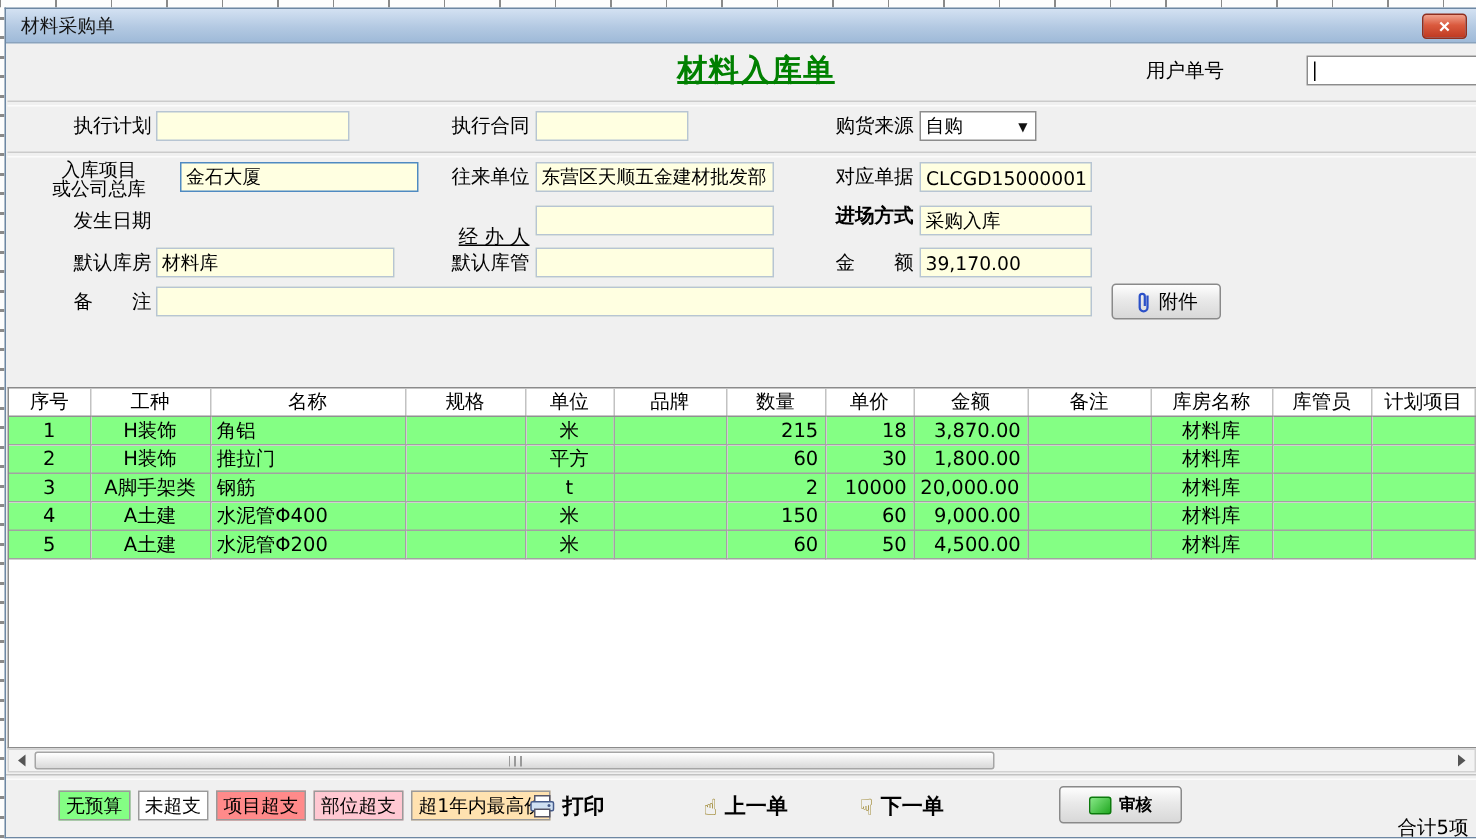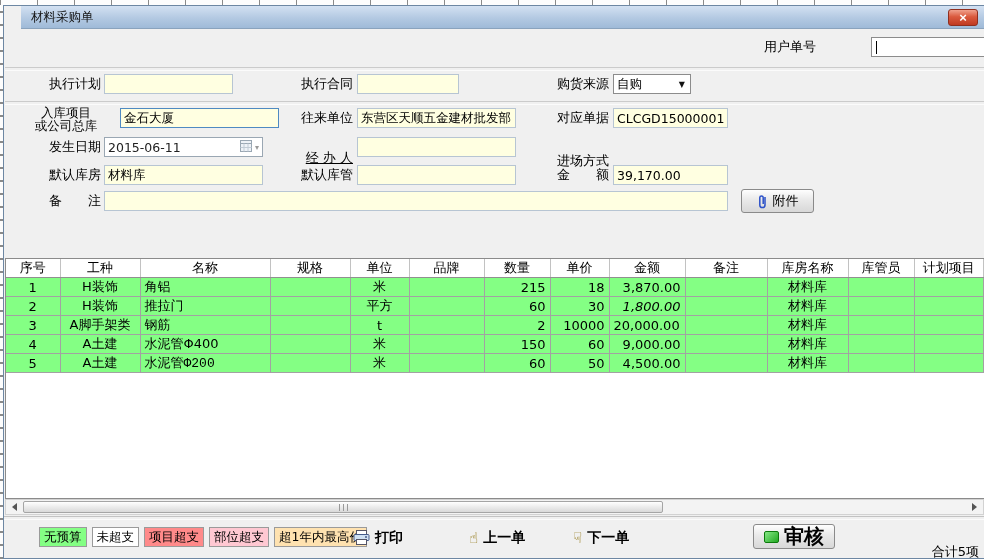--- a/index.html
+++ b/index.html
@@ -11,21 +11,21 @@
 
   
   .bg-top{position:absolute;left:0;top:0;width:984px;height:5px;background:#fdfdfd;
     background-image:repeating-linear-gradient(90deg,#8a8a8a 0 1px,transparent 1px 37px);}
   .bg-left{position:absolute;left:0;top:5px;width:3px;height:554px;background:#fdfdfd;
     background-image:repeating-linear-gradient(0deg,#8a8a8a 0 2px,transparent 2px 13px);}
 
   .dialog{position:absolute;left:3px;top:5px;width:981px;height:554px;box-sizing:border-box;
     background:#f0f0f0;border:1px solid #6d87a3;border-right:none;}
 
-  .titlebar{position:absolute;left:17px;top:0;right:0;height:23px;box-sizing:border-box;
+  .titlebar{position:absolute;left:0;top:0;right:0;height:23px;box-sizing:border-box;
     background:linear-gradient(#d3e1f2,#b3c9e2 55%,#9fbad8);
     border-bottom:1px solid #8aa3bd;display:flex;align-items:center;padding-left:10px;}
   .titlebar .wtitle{font-size:12.5px;color:#151515;}
   .close-btn{position:absolute;right:6px;top:3px;width:30px;height:17px;box-sizing:border-box;
     border:1px solid #8f2f1f;border-radius:3px;
     background:linear-gradient(#f0a18c,#da5a3e 45%,#bf3a22);
     color:#fff;font-weight:bold;font-size:13px;line-height:14px;text-align:center;cursor:pointer;padding:0;}
 
   .doc-title{position:absolute;left:425px;top:27px;width:150px;text-align:center;
     font-size:20px;font-weight:bold;color:#008000;text-decoration:underline;letter-spacing:1px;}
@@ -83,41 +83,42 @@
   
   .foot-sep{position:absolute;left:0;right:0;top:510px;height:2px;border-top:1px solid #c2c2c2;border-bottom:1px solid #fbfbfb;}
   .legend{position:absolute;left:35px;top:520px;height:22px;display:flex;align-items:center;gap:5px;}
   .chip{border:1px solid #9a9a9a;padding:2px 4px;font-size:12.5px;line-height:14px;white-space:nowrap;}
   .linkbtn{position:absolute;top:521px;height:22px;display:flex;align-items:center;gap:5px;
     font-size:14px;font-weight:bold;cursor:pointer;}
   .print-btn{left:349px;}
   .prev-btn{left:465px;}
   .next-btn{left:569px;}
   .hand{font-size:15px;font-weight:normal;color:#8a6d00;}
-  .audit-btn{position:absolute;left:702px;top:518px;width:82px;height:25px;font-weight:bold;font-size:20px;margin-left:47px;}
+  .audit-btn{position:absolute;left:702px;top:518px;width:82px;height:25px;font-weight:bold;font-size:11px;}
   .audit-ico{width:15px;height:12px;box-sizing:border-box;border:1px solid #0c7a0c;border-radius:2px;
     background:linear-gradient(135deg,#86e886,#22a822);}
   .total{position:absolute;right:5px;top:537px;font-size:13px;}
 </style>
 </head>
 <body>
 
 <div class="page">
   <div class="bg-top"></div>
   <div class="bg-left"></div>
 
   <div class="dialog">
 
     <div class="titlebar">
       <span class="wtitle">材料采购单</span>
     </div>
     <button class="close-btn">
       <span>×</span>
     </button>
 
+    <div class="doc-title">材料入库单</div>
 
     <label class="lbl" style="left:752px;top:31px;width:60px;">用户单号</label>
     <div class="inp white" style="left:867px;top:31px;width:114px;display:flex;align-items:center;">
       <span class="caret"></span>
       <span></span>
     </div>
 
     <div class="sep" style="top:61px;"></div>
 
     <label class="lbl" style="left:37px;top:68px;width:60px;">执行计划</label>
@@ -133,36 +134,24 @@
     <div class="sep" style="top:95px;"></div>
 
     <div class="lbl2" style="left:27px;top:100px;width:70px;"><span>入库项目</span><br><span>或公司总库</span></div>
     <input class="inp focused" style="left: 116px; top: 102px; width: 159px;" readonly="" value="金石大厦">
     <label class="lbl" style="left:289px;top:102px;width:60px;">往来单位</label>
     <input class="inp" style="left: 353px; top: 102px; width: 159px;" readonly="" value="东营区天顺五金建材批发部">
     <label class="lbl" style="left:545px;top:102px;width:60px;">对应单据</label>
     <input class="inp" style="left: 609px; top: 102px; width: 115px;" readonly="" value="CLCGD150000017">
 
     <label class="lbl" style="left:37px;top:131px;width:60px;">发生日期</label>
-    <div class="datefield" style="left:100px;top:131px;width:159px;">
-      <span class="dtext">2015-06-11</span>
-      <span class="cal">
-        <svg width="12" height="12" viewBox="0 0 12 12">
-            <rect x="0.5" y="0.5" width="11" height="11" fill="#eef2f7" stroke="#9aa7b3"></rect>
-            <line x1="0.5" y1="3.5" x2="11.5" y2="3.5" stroke="#9aa7b3"></line>
-            <line x1="4" y1="3.5" x2="4" y2="11.5" stroke="#c2ccd6"></line>
-            <line x1="8" y1="3.5" x2="8" y2="11.5" stroke="#c2ccd6"></line>
-            <line x1="0.5" y1="7.5" x2="11.5" y2="7.5" stroke="#c2ccd6"></line>
-          </svg>
-      </span>
-      <span class="darrow">▾</span>
-    </div>
     <label class="lbl" style="left:289px;top:142px;width:60px;text-decoration:underline;">经 办 人</label>
     <input class="inp" style="left: 353px; top: 131px; width: 159px;" readonly="" value="">
-    <label class="lbl" style="left:545px;top:145px;width:60px;">进场方式</label>
+    <label class="lbl" style="left:545px;top:128px;width:60px;font-weight:bold;">进场方式</label>
+    <input class="inp" style="left: 609px; top: 131px; width: 115px;" readonly="" value="采购入库">
 
     <label class="lbl" style="left:37px;top:159px;width:60px;">默认库房</label>
     <input class="inp" style="left: 100px; top: 159px; width: 159px;" readonly="" value="材料库">
     <label class="lbl" style="left:289px;top:159px;width:60px;">默认库管</label>
     <input class="inp" style="left: 353px; top: 159px; width: 159px;" readonly="" value="">
     <label class="lbl" style="left:545px;top:159px;width:60px;">金　　额</label>
     <input class="inp" style="left: 609px; top: 159px; width: 115px;" readonly="" value="39,170.00">
 
     <label class="lbl" style="left:37px;top:185px;width:60px;">备　　注</label>
     <input class="inp" style="left: 100px; top: 185px; width: 624px;" readonly="" value="">
@@ -227,21 +216,21 @@
             </tr>
             <tr>
               <td style="text-align: center; background: rgb(132, 255, 132);">2</td>
               <td style="text-align: center; background: rgb(132, 255, 132);">H装饰</td>
               <td style="text-align: left; background: rgb(132, 255, 132);">推拉门</td>
               <td style="text-align: left; background: rgb(132, 255, 132);"></td>
               <td style="text-align: center; background: rgb(132, 255, 132);">平方</td>
               <td style="text-align: left; background: rgb(132, 255, 132);"></td>
               <td style="text-align: right; background: rgb(132, 255, 132);">60</td>
               <td style="text-align: right; background: rgb(132, 255, 132);">30</td>
-              <td style="text-align: right; background: rgb(132, 255, 132); font-style: italic;">1,800.00</td>
+              <td style="text-align: right; background: rgb(132, 255, 132);">1,800.00</td>
               <td style="text-align: left; background: rgb(132, 255, 132);"></td>
               <td style="text-align: center; background: rgb(132, 255, 132);">材料库</td>
               <td style="text-align: center; background: rgb(132, 255, 132);"></td>
               <td style="text-align: left; background: rgb(132, 255, 132);"></td>
             </tr>
             <tr>
               <td style="text-align: center; background: rgb(132, 255, 132);">3</td>
               <td style="text-align: center; background: rgb(132, 255, 132);">A脚手架类</td>
               <td style="text-align: left; background: rgb(132, 255, 132);">钢筋</td>
               <td style="text-align: left; background: rgb(132, 255, 132);"></td>
@@ -266,21 +255,21 @@
               <td style="text-align: right; background: rgb(132, 255, 132);">60</td>
               <td style="text-align: right; background: rgb(132, 255, 132);">9,000.00</td>
               <td style="text-align: left; background: rgb(132, 255, 132);"></td>
               <td style="text-align: center; background: rgb(132, 255, 132);">材料库</td>
               <td style="text-align: center; background: rgb(132, 255, 132);"></td>
               <td style="text-align: left; background: rgb(132, 255, 132);"></td>
             </tr>
             <tr>
               <td style="text-align: center; background: rgb(132, 255, 132);">5</td>
               <td style="text-align: center; background: rgb(132, 255, 132);">A土建</td>
-              <td style="text-align: left; background: rgb(132, 255, 132); font-family: Liberation Mono, monospace;">水泥管Φ200</td>
+              <td style="text-align: left; background: rgb(132, 255, 132);">水泥管Φ200</td>
               <td style="text-align: left; background: rgb(132, 255, 132);"></td>
               <td style="text-align: center; background: rgb(132, 255, 132);">米</td>
               <td style="text-align: left; background: rgb(132, 255, 132);"></td>
               <td style="text-align: right; background: rgb(132, 255, 132);">60</td>
               <td style="text-align: right; background: rgb(132, 255, 132);">50</td>
               <td style="text-align: right; background: rgb(132, 255, 132);">4,500.00</td>
               <td style="text-align: left; background: rgb(132, 255, 132);"></td>
               <td style="text-align: center; background: rgb(132, 255, 132);">材料库</td>
               <td style="text-align: center; background: rgb(132, 255, 132);"></td>
               <td style="text-align: left; background: rgb(132, 255, 132);"></td>

